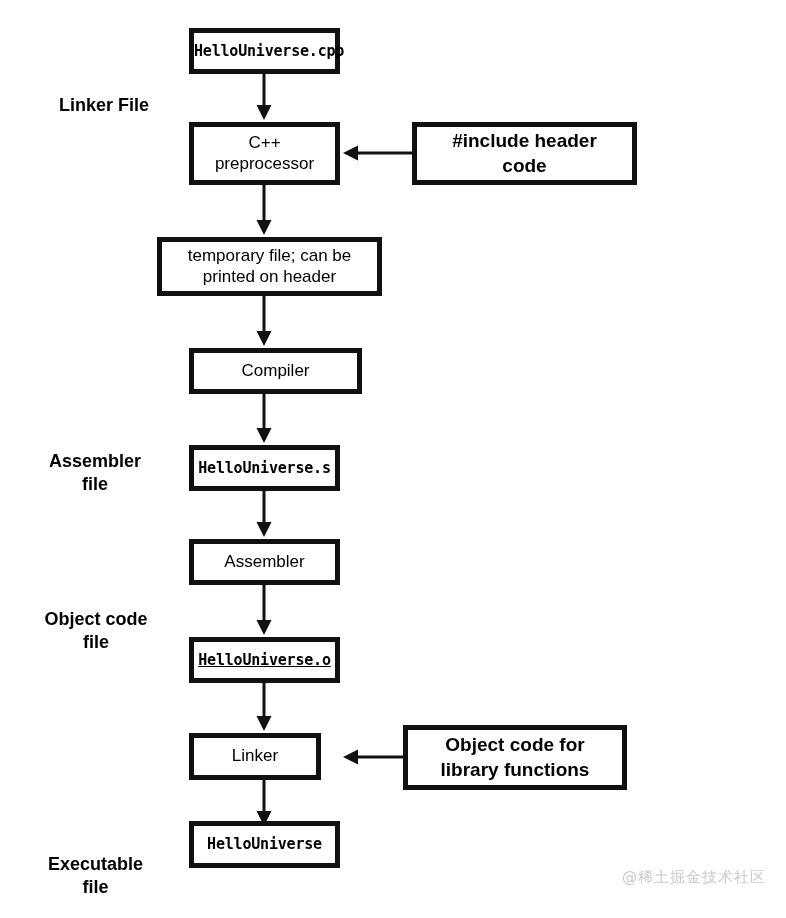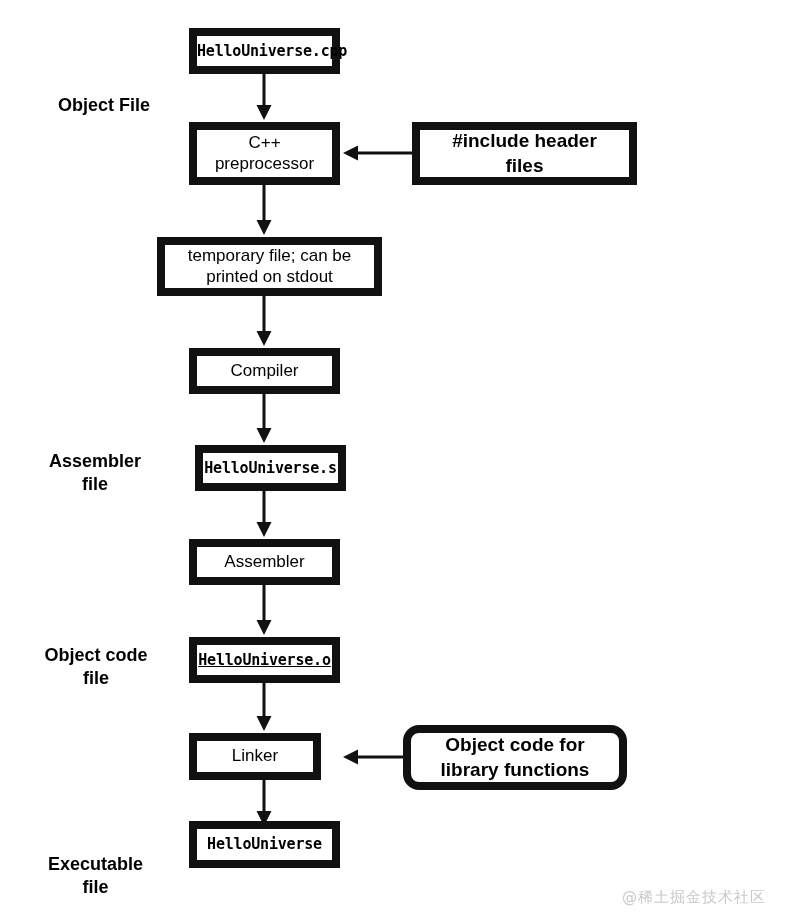--- a/index.html
+++ b/index.html
@@ -17,21 +17,21 @@
   #diagram {
     position: absolute;
     left: 0; top: 0;
     width: 786px;
     height: 918px;
   }
 
   .node {
     position: absolute;
     box-sizing: border-box;
-    border: 8px solid #fca5a5;
+    border: 5px solid #fca5a5;
     background: #ffffff;
     display: flex;
     align-items: center;
     justify-content: center;
     text-align: center;
     line-height: 1.22;
     color: #000000;
   }
   .node .txt {
     display: block;
@@ -73,21 +73,20 @@
     white-space: pre-line;
   }
 
   .watermark {
     position: absolute;
     font-family: "DejaVu Sans", sans-serif;
     font-size: 15px;
     color: #c9c9c9;
     letter-spacing: 1px;
     white-space: nowrap;
-    margin-top: 20px;
   }
 
   svg.arrows {
     position: absolute;
     left: 0; top: 0;
     width: 786px;
     height: 918px;
     pointer-events: none;
   }
 </style>
@@ -140,52 +139,52 @@
   <div id="nodes-layer">
       <div class="node mono" style="left: 189px; top: 28px; width: 151px; height: 46px; border-color: rgb(17, 17, 17);">
         <span class="txt">HelloUniverse.cpp</span>
       </div>
       <div class="node proc" style="left: 189px; top: 122px; width: 151px; height: 63px; border-color: rgb(17, 17, 17);">
         <span class="txt">C++
 preprocessor</span>
       </div>
       <div class="node side" style="left: 412px; top: 122px; width: 225px; height: 63px; border-color: rgb(17, 17, 17);">
         <span class="txt">#include header
-files</span>
+code</span>
       </div>
       <div class="node proc" style="left: 157px; top: 237px; width: 225px; height: 59px; border-color: rgb(17, 17, 17);">
         <span class="txt">temporary file; can be
-printed on stdout</span>
+printed on header</span>
       </div>
-      <div class="node proc" style="left: 189px; top: 348px; width: 151px; height: 46px; border-color: rgb(17, 17, 17);">
+      <div class="node proc" style="left: 189px; top: 348px; width: 173px; height: 46px; border-color: rgb(17, 17, 17);">
         <span class="txt">Compiler</span>
       </div>
-      <div class="node mono" style="left: 189px; top: 445px; width: 151px; height: 46px; border-color: rgb(17, 17, 17); margin-left: 6px;">
+      <div class="node mono" style="left: 189px; top: 445px; width: 151px; height: 46px; border-color: rgb(17, 17, 17);">
         <span class="txt">HelloUniverse.s</span>
       </div>
       <div class="node proc" style="left: 189px; top: 539px; width: 151px; height: 46px; border-color: rgb(17, 17, 17);">
         <span class="txt">Assembler</span>
       </div>
       <div class="node mono" style="left: 189px; top: 637px; width: 151px; height: 46px; border-color: rgb(17, 17, 17); text-decoration: underline;">
         <span class="txt">HelloUniverse.o</span>
       </div>
       <div class="node proc" style="left: 189px; top: 733px; width: 132px; height: 47px; border-color: rgb(17, 17, 17);">
         <span class="txt">Linker</span>
       </div>
-      <div class="node side" style="left: 403px; top: 725px; width: 224px; height: 65px; border-color: rgb(17, 17, 17); border-radius: 16px;">
+      <div class="node side" style="left: 403px; top: 725px; width: 224px; height: 65px; border-color: rgb(17, 17, 17);">
         <span class="txt">Object code for
 library functions</span>
       </div>
       <div class="node mono" style="left: 189px; top: 821px; width: 151px; height: 47px; border-color: rgb(17, 17, 17);">
         <span class="txt">HelloUniverse</span>
       </div>
     </div>
   <div id="labels-layer">
-      <div class="stage-label" style="left: 34px; top: 94px; width: 140px;">Object File</div>
+      <div class="stage-label" style="left: 34px; top: 94px; width: 140px;">Linker File</div>
       <div class="stage-label" style="left: 20px; top: 450px; width: 150px;">Assembler
 file</div>
-      <div class="stage-label" style="left: 16px; top: 644px; width: 160px;">Object code
+      <div class="stage-label" style="left: 16px; top: 608px; width: 160px;">Object code
 file</div>
       <div class="stage-label" style="left: 18px; top: 838px; width: 155px; margin-top: 15px;">Executable
 file</div>
     </div>
   <div class="watermark" id="watermark" style="left: 622px; top: 868px;">@稀土掘金技术社区</div>
 </div>
 
 </body></html>

